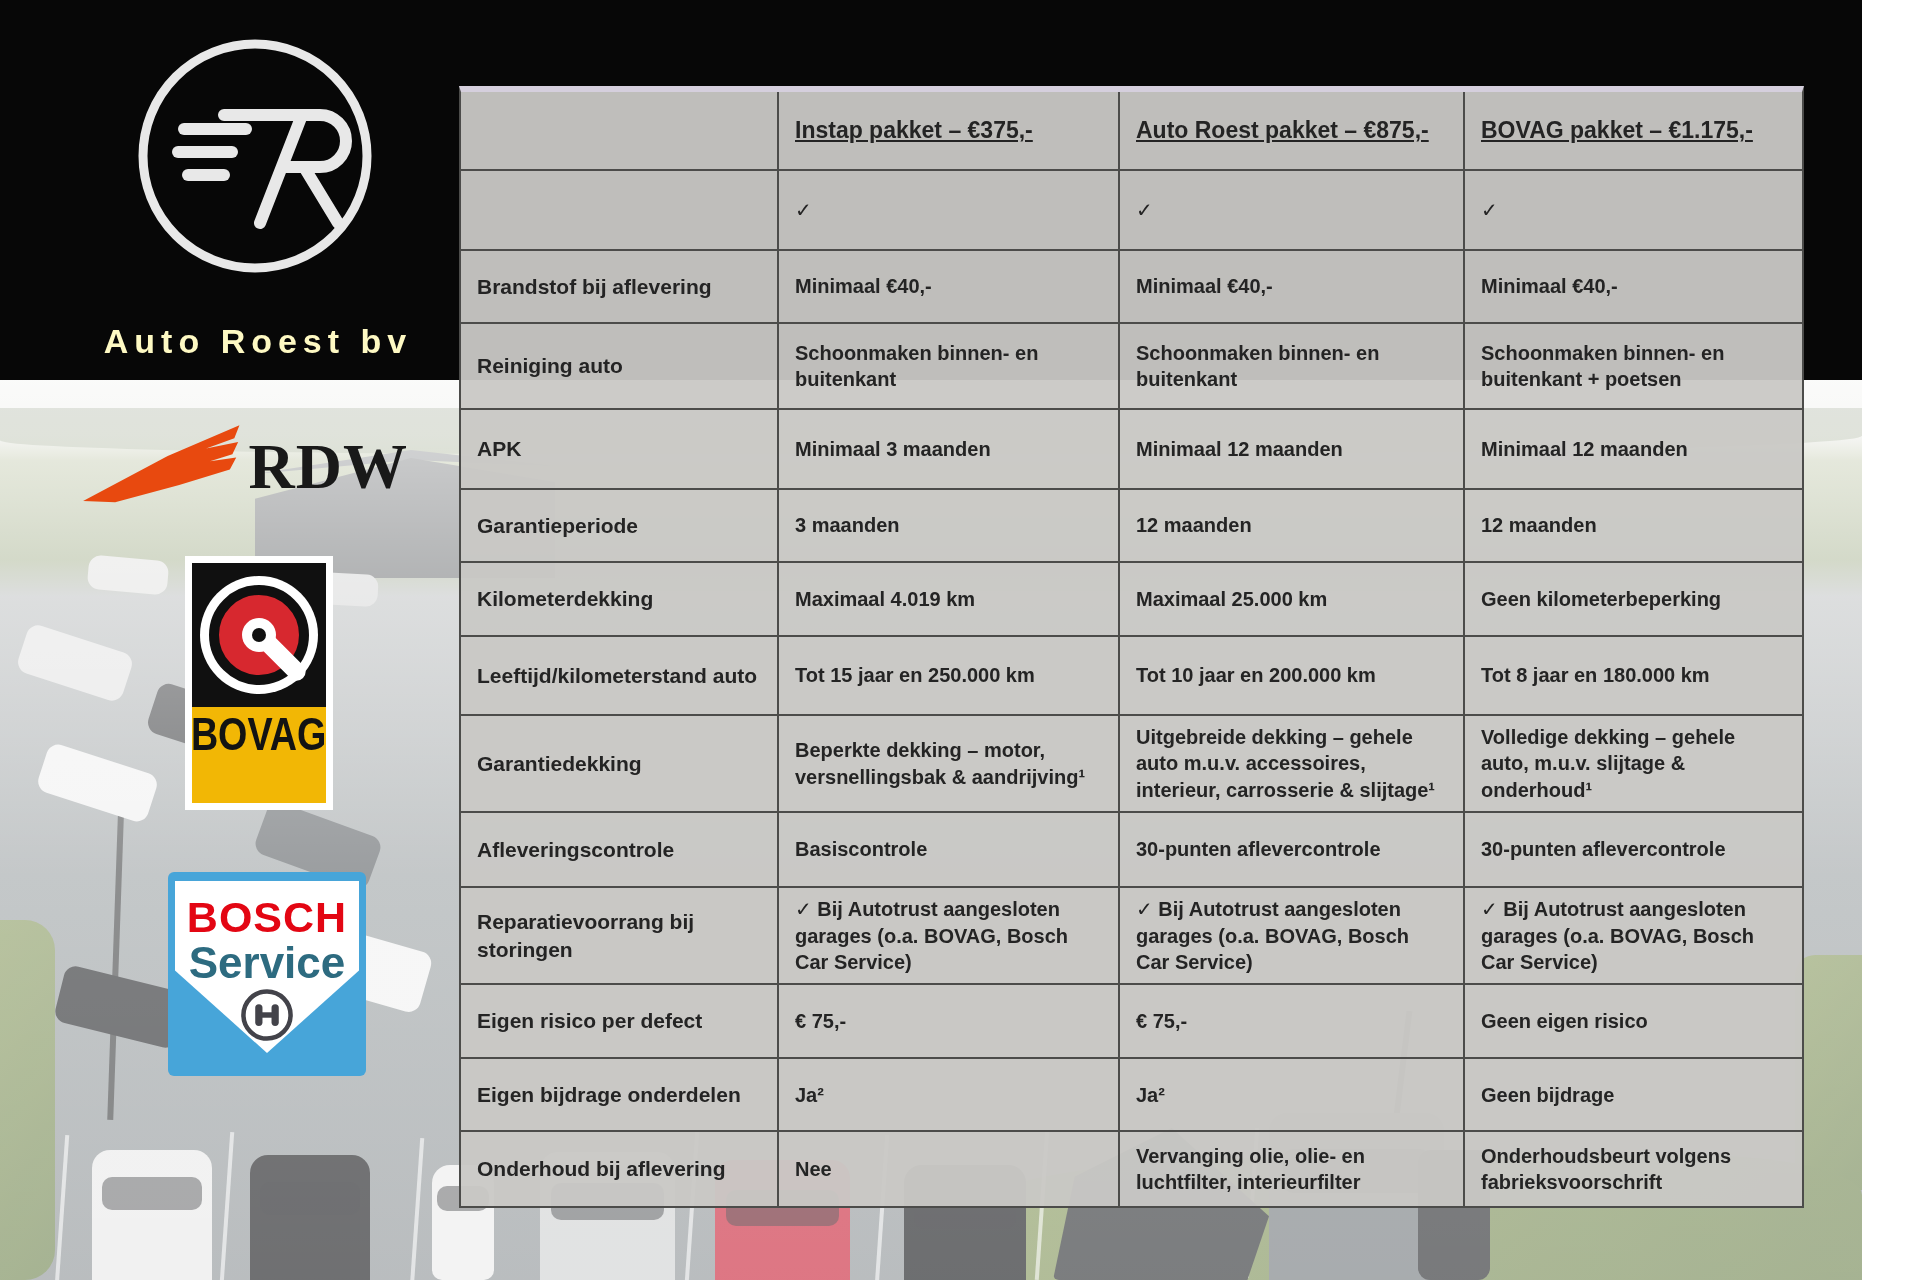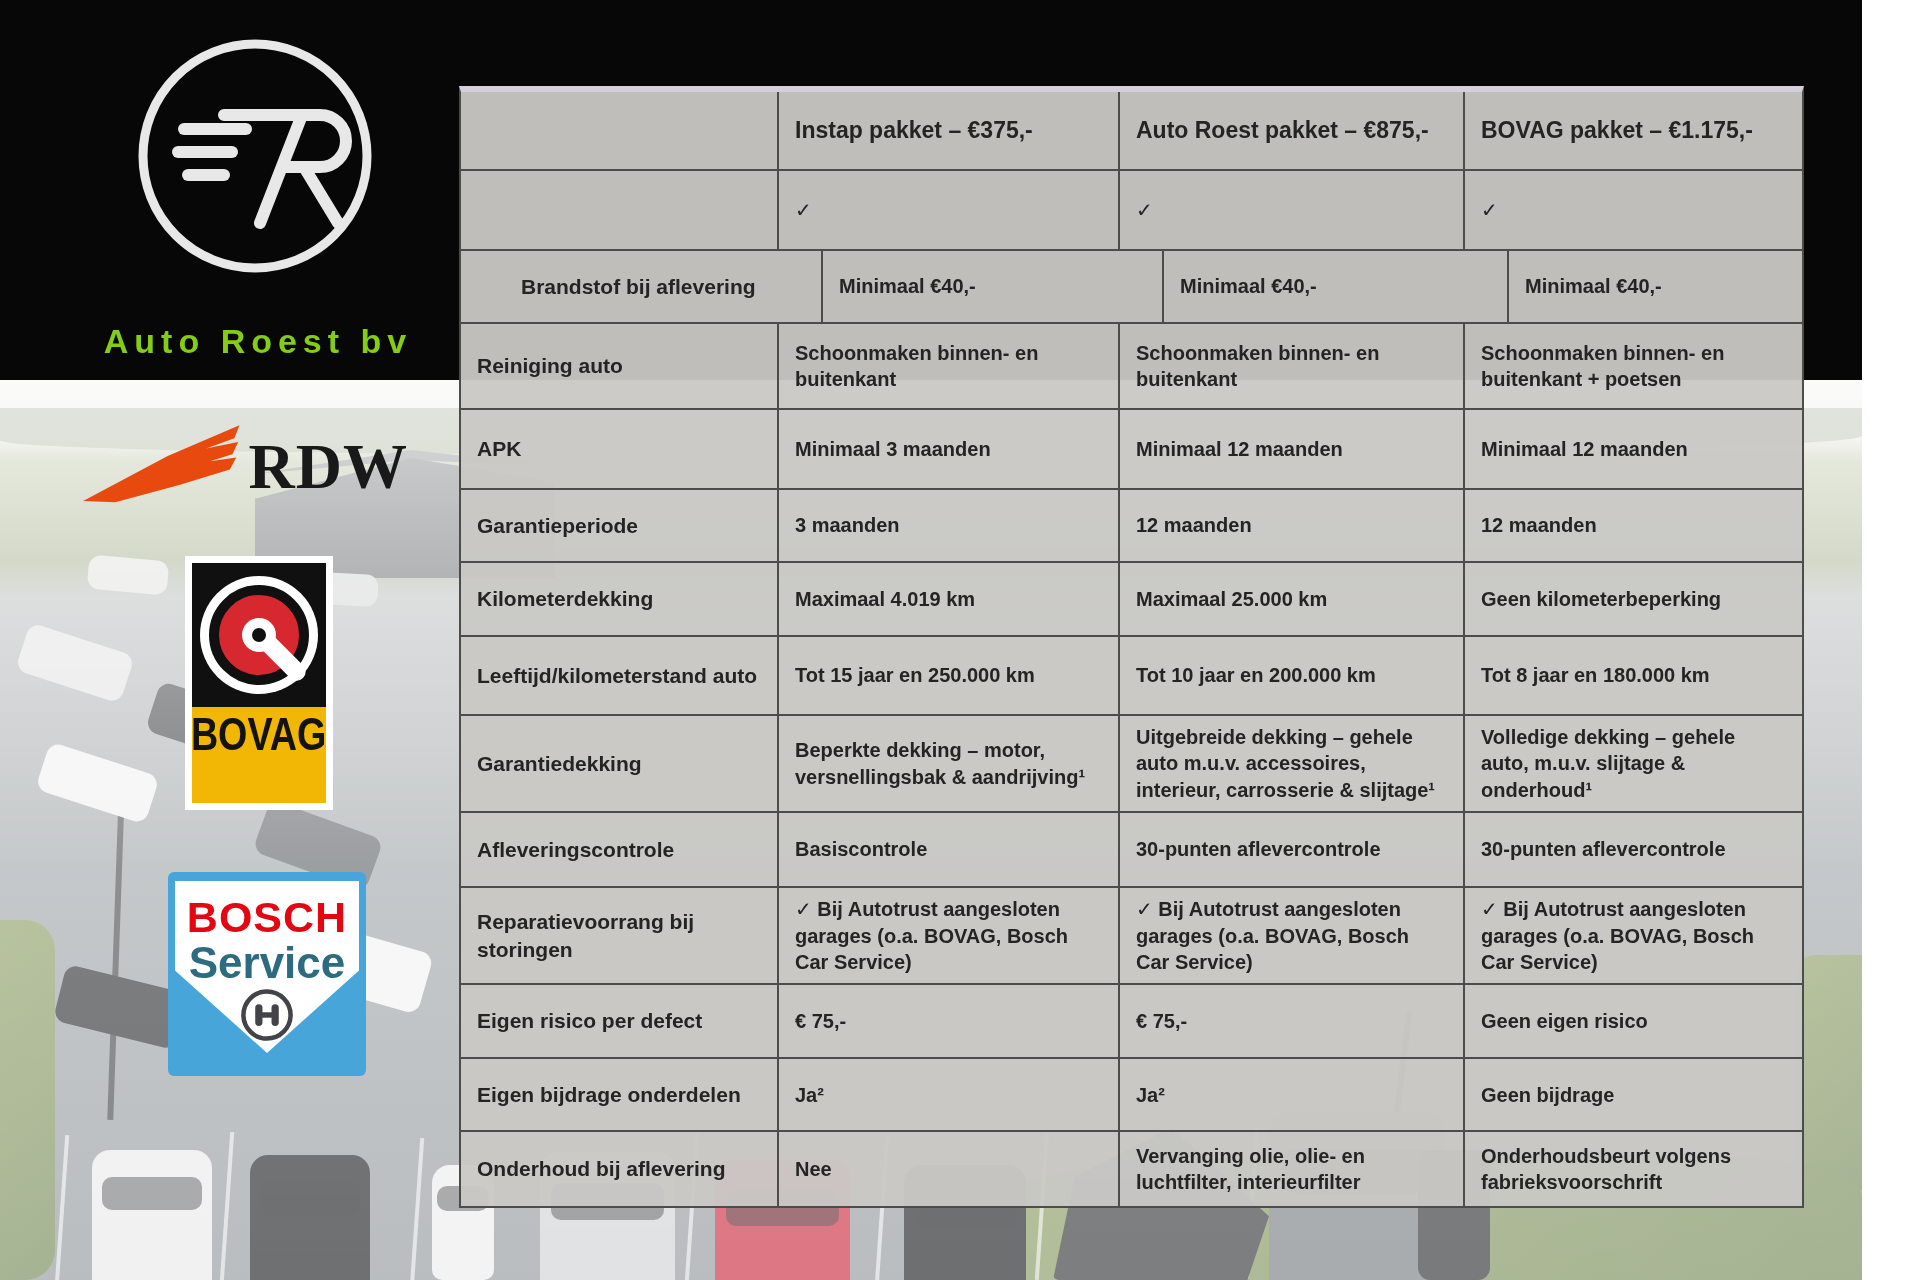--- a/index.html
+++ b/index.html
@@ -9,21 +9,21 @@
     font-family:"Liberation Sans","DejaVu Sans",sans-serif;
   }
   
   .black-band{
     position:absolute;left:0;top:0;width:1862px;height:380px;
     background:#070707;z-index:4;
   }
   .ar-logo{position:absolute;left:130px;top:30px;width:250px;height:252px;}
   .company-name{
     position:absolute;left:48px;top:322px;width:420px;text-align:center;
-    color:#84cc16;font-size:34px;font-weight:bold;letter-spacing:6px;
+    color:#fef9c3;font-size:34px;font-weight:bold;letter-spacing:6px;
   }
   
   .photo{
     position:absolute;left:0;top:380px;width:1862px;height:900px;
     background:linear-gradient(180deg,#e9eae6 0%,#dfe0da 6%,#9fab7e 9%,#87976a 20%,#a8acad 24%,#9aa0a2 55%,#8f9598 100%);
     overflow:hidden;z-index:1;
   }
   .treeline{position:absolute;left:0;top:28px;width:1862px;height:46px;
     background:linear-gradient(180deg,#5d6c4a,#74855c);opacity:.8;border-radius:0 0 40% 30%;}
   .building{
@@ -100,21 +100,21 @@
     position:absolute;left:459px;top:86px;width:1345px;z-index:10;
     background:rgba(201,200,197,.95);
     border:2px solid #4c4c4a;border-top:6px solid #d5cfdd;
     box-sizing:border-box;color:#242424;
   }
   .t-row{display:grid;grid-template-columns:318px 341px 345px 1fr;border-bottom:2px solid #4c4c4a;box-sizing:border-box;}
   .t-row:last-child{border-bottom:none;}
   .cell{border-right:2px solid #4c4c4a;padding:8px 16px;display:flex;align-items:center;
     font-weight:bold;font-size:20px;line-height:1.32;box-sizing:border-box;}
   .cell:last-child{border-right:none;}
-  .head .cell{font-size:23px;}
+  .head .cell{font-size:23px;text-decoration:underline;}
   .label-cell{font-size:21px;}
 </style>
 </head>
 <body>
 
 <div class="photo">
   <div class="treeline"></div>
   <div class="building-roof"></div>
   <div class="building"></div>
   <div class="grass g-left"></div>
@@ -205,21 +205,21 @@
     <div class="cell">Auto Roest pakket – €875,-</div>
     <div class="cell">BOVAG pakket – €1.175,-</div>
   </div>
   <div id="table-body">
       <div class="t-row" style="min-height: 80px;">
         <div class="cell label-cell"></div>
         <div class="cell">✓</div>
         <div class="cell">✓</div>
         <div class="cell">✓</div>
       </div>
-      <div class="t-row" style="min-height: 73px; padding-left: 44px;">
+      <div class="t-row" style="min-height: 73px;">
         <div class="cell label-cell">Brandstof bij aflevering</div>
         <div class="cell">Minimaal €40,-</div>
         <div class="cell">Minimaal €40,-</div>
         <div class="cell">Minimaal €40,-</div>
       </div>
       <div class="t-row" style="min-height: 86px;">
         <div class="cell label-cell">Reiniging auto</div>
         <div class="cell">Schoonmaken binnen- en buitenkant</div>
         <div class="cell">Schoonmaken binnen- en buitenkant</div>
         <div class="cell">Schoonmaken binnen- en buitenkant + poetsen</div>

